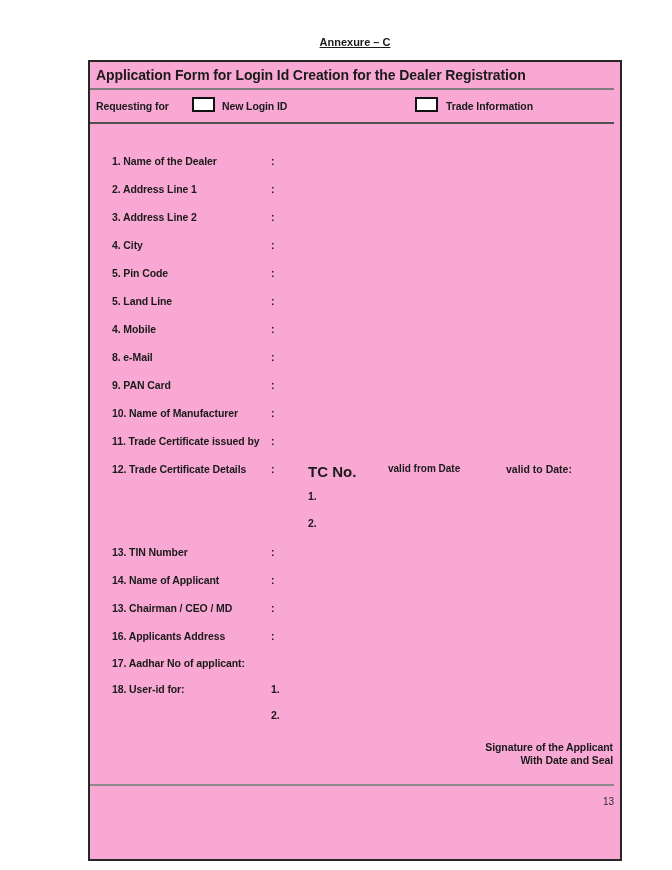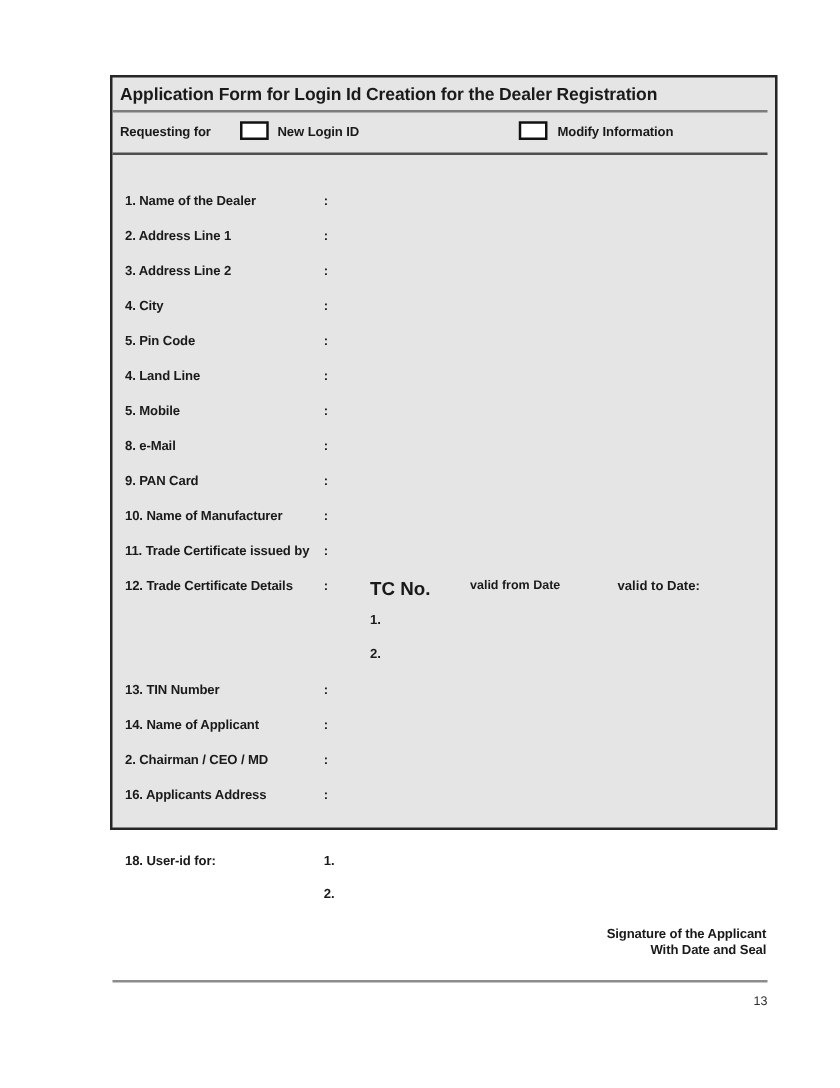--- a/index.html
+++ b/index.html
@@ -6,22 +6,22 @@
   body { background:#ffffff; }
   .page {
     position:relative; width:672px; height:870px; background:#ffffff;
     font-family:"Liberation Sans", sans-serif; color:#1a1a1a; overflow:hidden;
   }
   .annexure {
     position:absolute; left:88px; width:534px; top:36px; text-align:center;
     font-size:11px; font-weight:bold; text-decoration:underline;
   }
   .formbox {
-    position:absolute; left:88px; top:60px; width:534px; height:604px;
-    border:2px solid #262626; background:#e5e5e5;
+    position:absolute; left:88px; top:60px; width:534px; height:801px;
+    border:2px solid #262626; background:#f9a8d4;
   }
   .title {
     position:absolute; top:5px; left:6px; font-size:14px; font-weight:bold;
     white-space:nowrap; letter-spacing:-0.1px;
   }
   .rule { position:absolute; left:0; height:2px; }
   .rule-title  { top:26px;  width:524px; background:#7d7d7d; }
   .rule-req    { top:60px;  width:524px; background:#4f4f4f; }
   .rule-bottom { top:722px; width:524px; background:#8c8c8c; }
   .ftext {
@@ -30,21 +30,21 @@
   }
   .reqlabel { top:37px; left:6px; }
   .checkbox {
     position:absolute; top:35px; width:23px; height:15px;
     border:2px solid #111111; background:#ffffff;
   }
   .cb1 { left:102px; }
   .cb2 { left:325px; }
   .cblabel1 { top:37px; left:132px; }
   .cblabel2 { top:37px; left:356px; }
-  .frow { position:absolute; left:4px; width:100%; height:14px;padding-left:36px; }
+  .frow { position:absolute; left:16px; width:100%; height:14px;padding-left:36px; }
   .flabel { position:absolute; left:6px;   font-size:10.5px; font-weight:bold; white-space:nowrap; letter-spacing:-0.1px; }
   .fcolon { position:absolute; left:165px; font-size:10.5px; font-weight:bold; }
   .tcc1   { position:absolute; left:202px; font-size:15px; font-weight:bold; white-space:nowrap; }
   .tcc2   { position:absolute; left:282px; font-size:10px; font-weight:bold; white-space:nowrap; }
   .tcc3   { position:absolute; left:400px; font-size:10.5px; font-weight:bold; white-space:nowrap; }
   .tcnum  { position:absolute; left:202px; font-size:10.5px; font-weight:bold; }
   .uidnum { position:absolute; left:165px; font-size:10.5px; font-weight:bold; }
   .sig {
     position:absolute; top:679px; right:7px; text-align:right;
     font-size:10.5px; font-weight:bold; line-height:13px; letter-spacing:-0.1px;
@@ -52,31 +52,32 @@
   .pagenum {
     position:absolute; top:796px; right:58px; font-size:10px;
     font-weight:normal; color:#2e2e2e;
   }
 </style>
 </head>
 <body>
 
 <div class="page">
 
+  <div class="annexure">Annexure – C</div>
 
   <div class="formbox">
 
     <div class="title">Application Form for Login Id Creation for the Dealer Registration</div>
     <div class="rule rule-title"></div>
 
     <span class="ftext reqlabel">Requesting for</span>
     <span class="checkbox cb1"></span>
     <span class="ftext cblabel1">New Login ID</span>
     <span class="checkbox cb2"></span>
-    <span class="ftext cblabel2">Modify Information</span>
+    <span class="ftext cblabel2">Trade Information</span>
     <div class="rule rule-req"></div>
 
     <div class="frow" style="top:93px">
       <span class="flabel">1. Name of the Dealer</span>
       <span class="fcolon">:</span>
     </div>
     <div class="frow" style="top:121px">
       <span class="flabel">2. Address Line 1</span>
       <span class="fcolon">:</span>
     </div>
@@ -86,25 +87,25 @@
     </div>
     <div class="frow" style="top:177px">
       <span class="flabel">4. City</span>
       <span class="fcolon">:</span>
     </div>
     <div class="frow" style="top:205px">
       <span class="flabel">5. Pin Code</span>
       <span class="fcolon">:</span>
     </div>
     <div class="frow" style="top:233px">
-      <span class="flabel">4. Land Line</span>
+      <span class="flabel">5. Land Line</span>
       <span class="fcolon">:</span>
     </div>
     <div class="frow" style="top:261px">
-      <span class="flabel">5. Mobile</span>
+      <span class="flabel">4. Mobile</span>
       <span class="fcolon">:</span>
     </div>
     <div class="frow" style="top:289px">
       <span class="flabel">8. e-Mail</span>
       <span class="fcolon">:</span>
     </div>
     <div class="frow" style="top:317px">
       <span class="flabel">9. PAN Card</span>
       <span class="fcolon">:</span>
     </div>
@@ -131,26 +132,29 @@
     </div>
     <div class="frow" style="top:484px">
       <span class="flabel">13. TIN Number</span>
       <span class="fcolon">:</span>
     </div>
     <div class="frow" style="top:512px">
       <span class="flabel">14. Name of Applicant</span>
       <span class="fcolon">:</span>
     </div>
     <div class="frow" style="top:540px">
-      <span class="flabel">2. Chairman / CEO / MD</span>
+      <span class="flabel">13. Chairman / CEO / MD</span>
       <span class="fcolon">:</span>
     </div>
     <div class="frow" style="top:568px">
       <span class="flabel">16. Applicants Address</span>
       <span class="fcolon">:</span>
+    </div>
+    <div class="frow" style="top:595px">
+      <span class="flabel">17. Aadhar No of applicant:</span>
     </div>
     <div class="frow" style="top:621px">
       <span class="flabel">18. User-id for:</span>
       <span class="uidnum">1.</span>
     </div>
     <div class="frow" style="top:647px">
       <span class="uidnum">2.</span>
     </div>
 
     <div class="sig">

